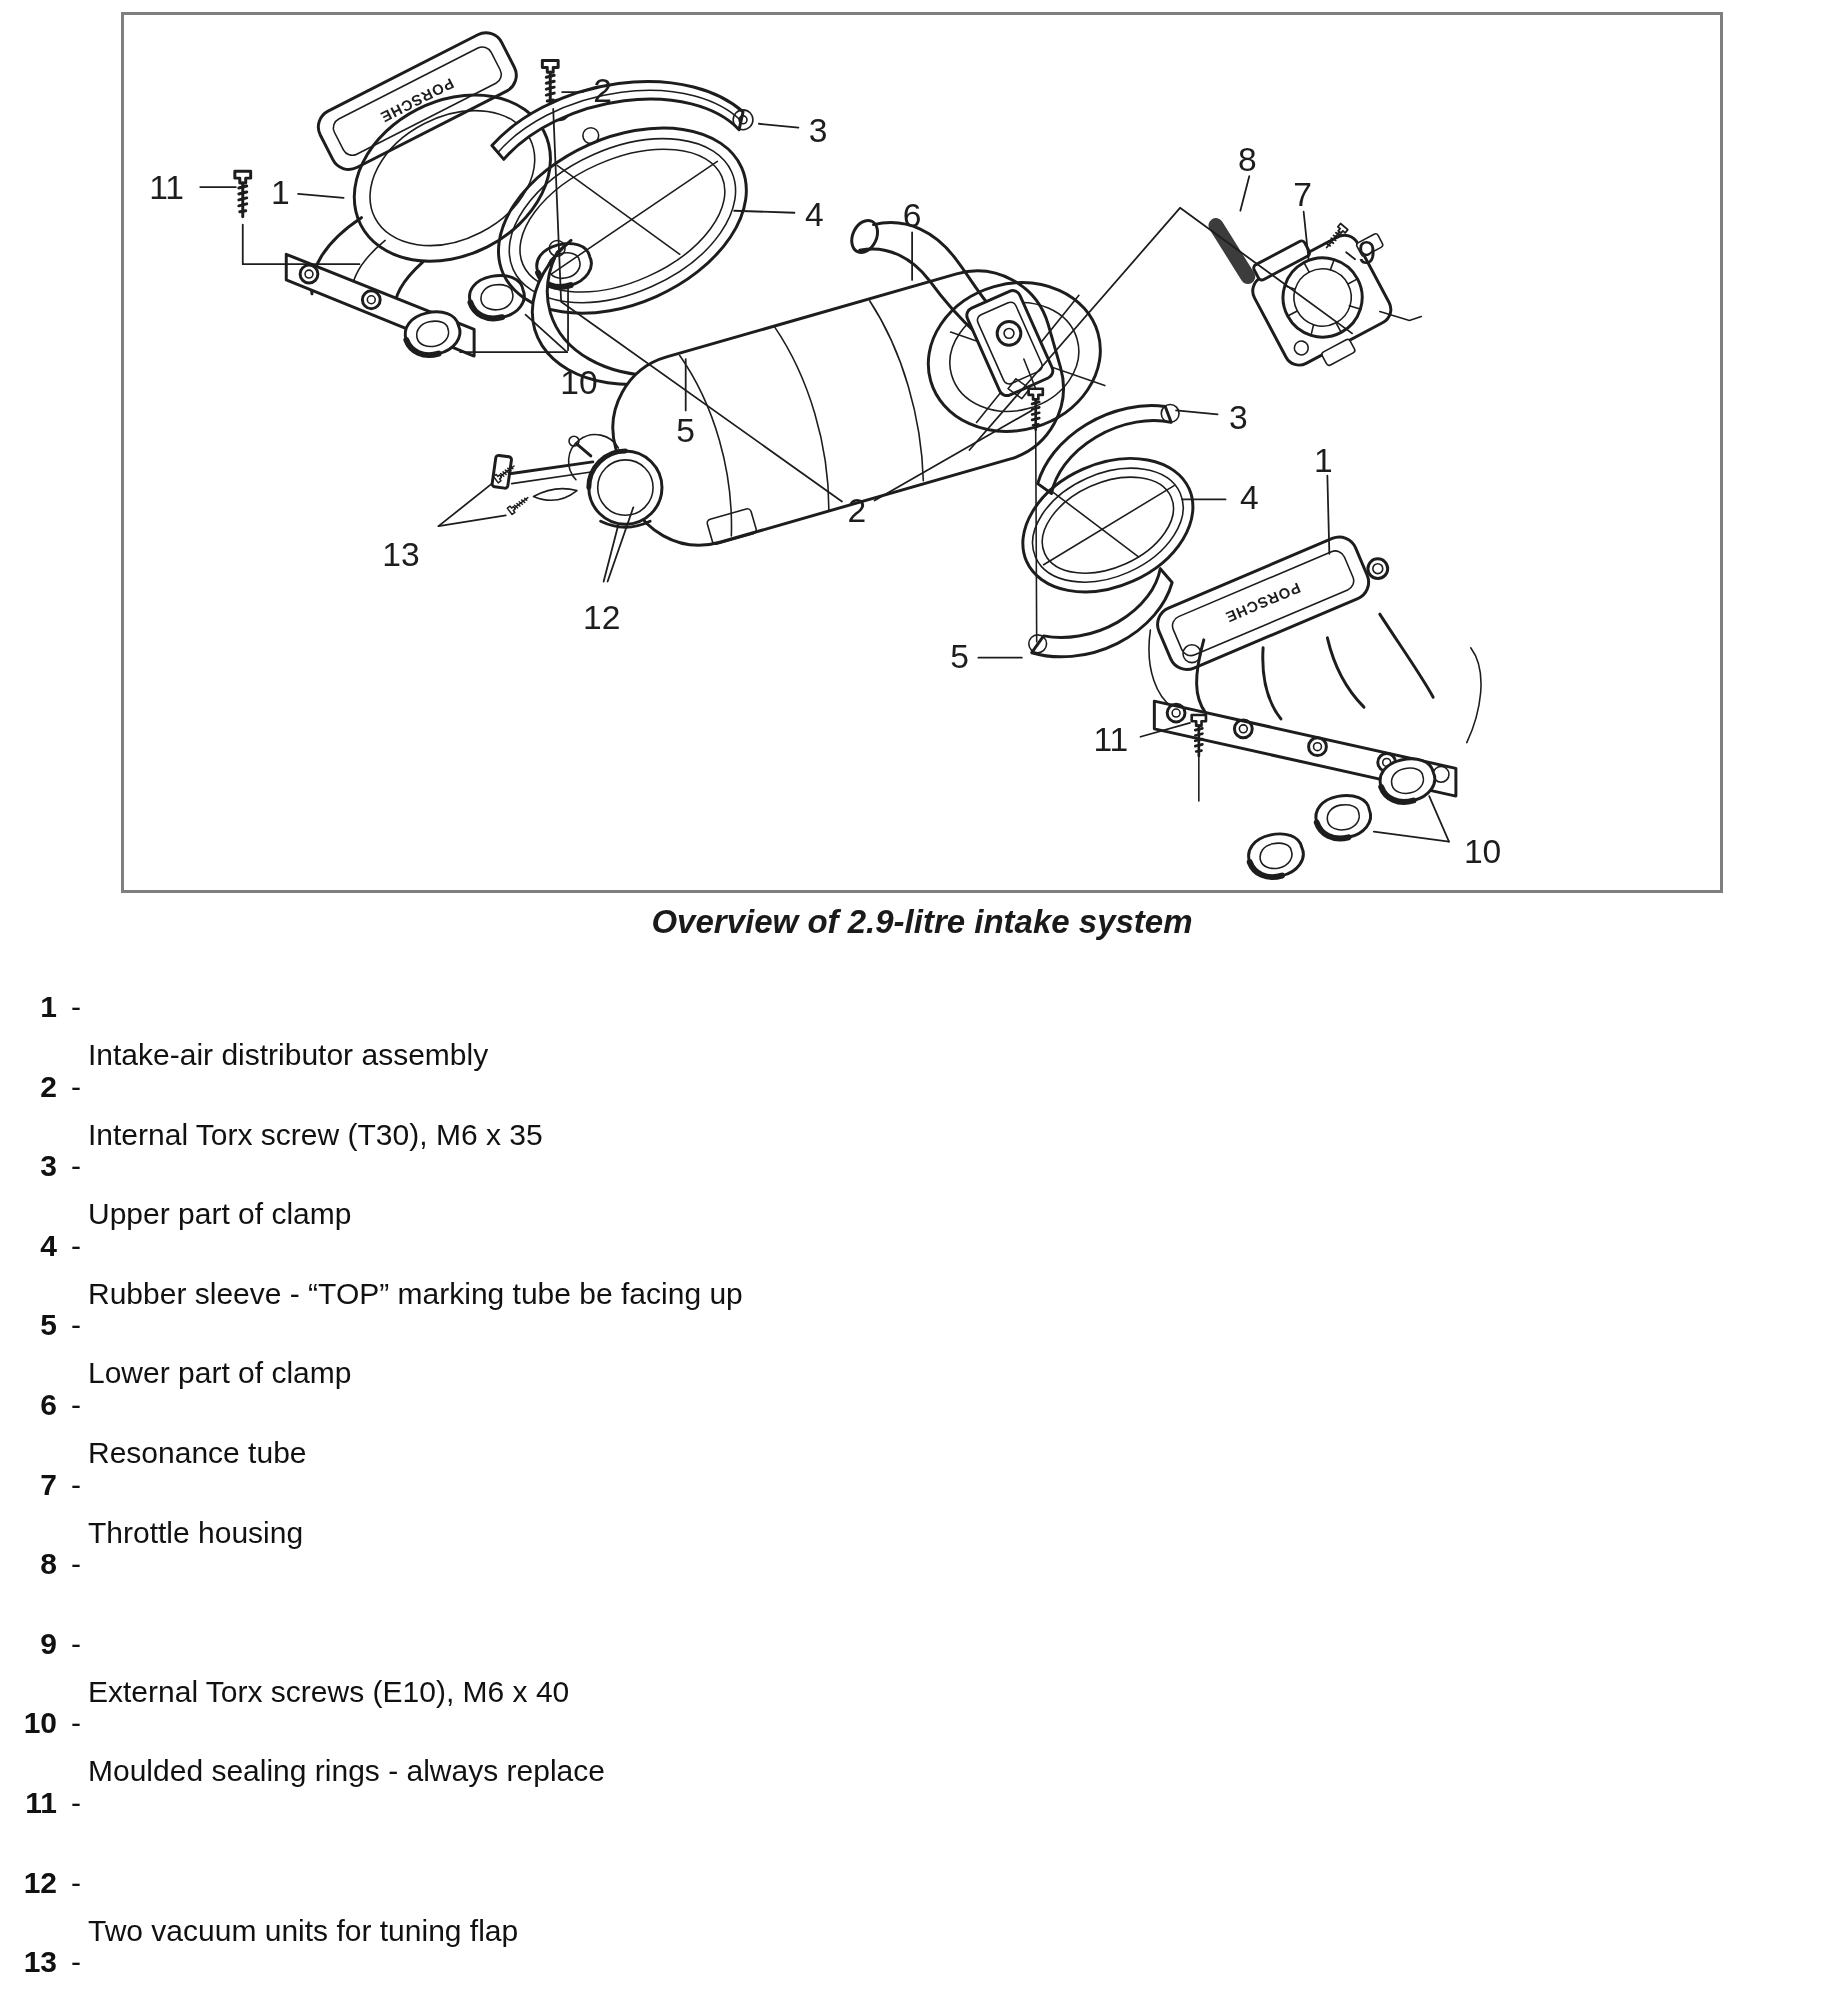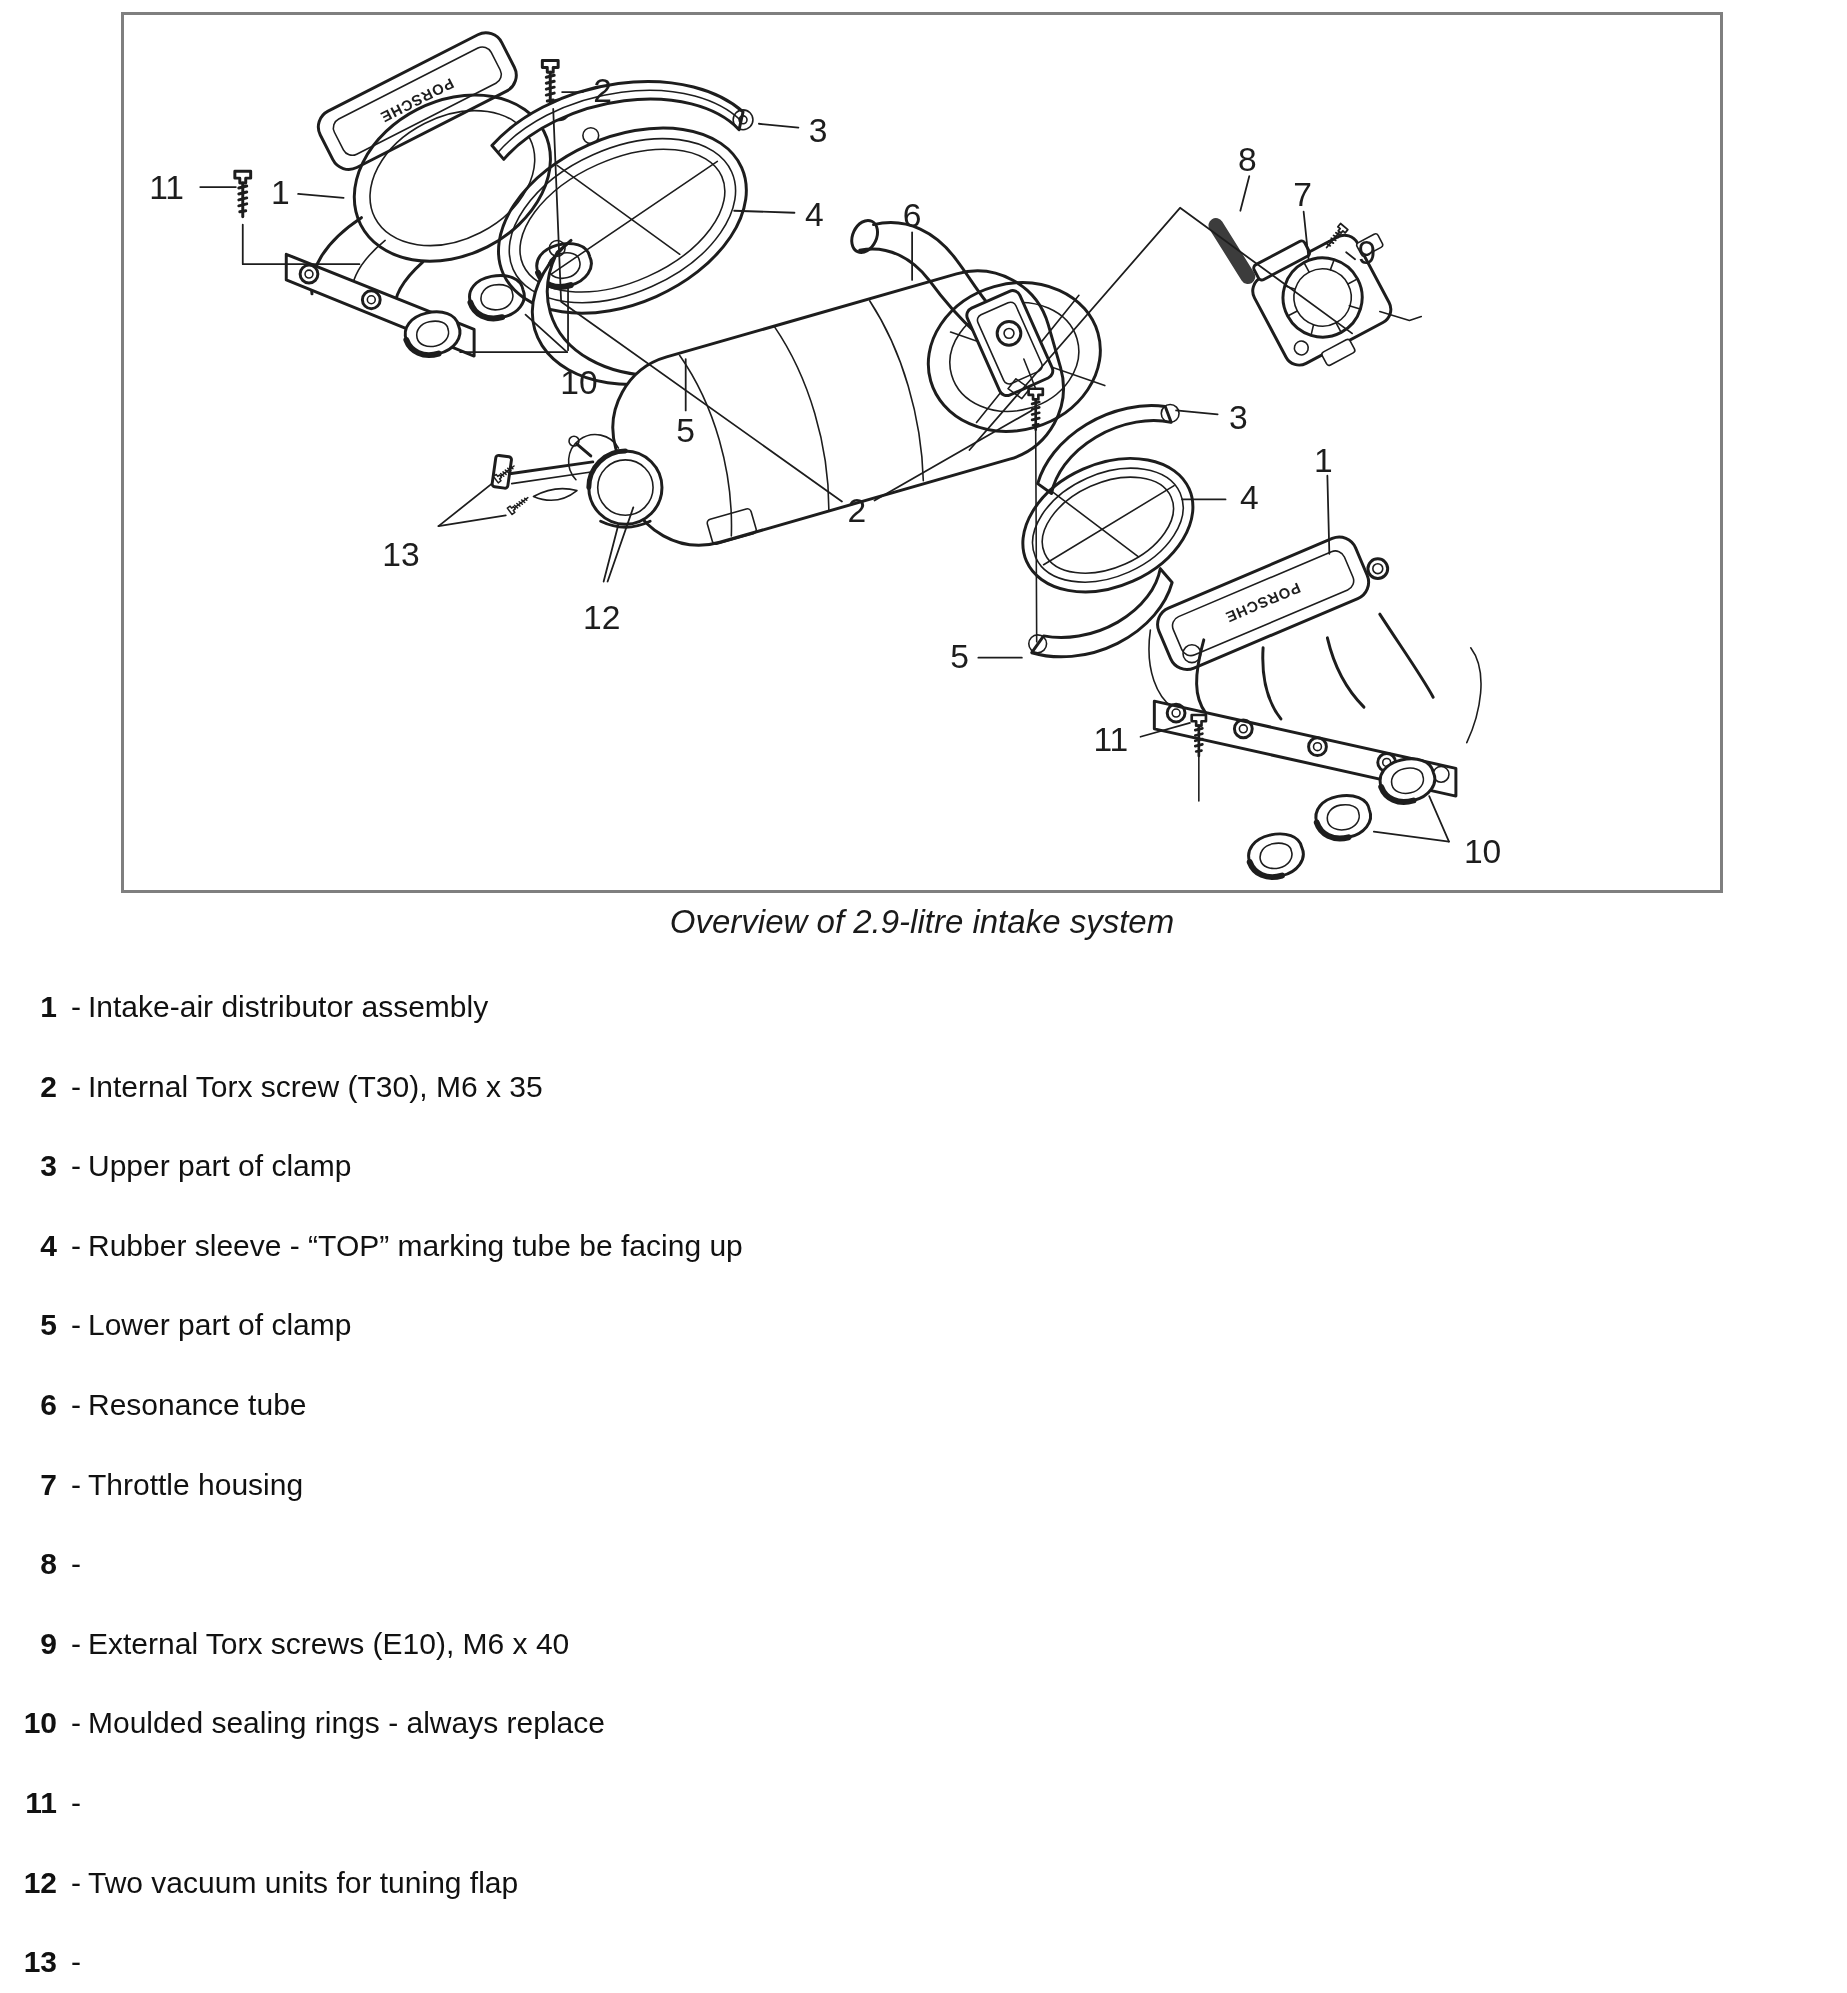--- a/index.html
+++ b/index.html
@@ -9,26 +9,26 @@
     font-family:"Liberation Sans", sans-serif;
     overflow:hidden;
   }
   .figure-box {
     position:absolute; left:121px; top:12px; width:1602px; height:881px;
     border:3px solid #7f7f7f; box-sizing:border-box; background:#fff;
   }
   .figure-box svg { width:100%; height:100%; display:block; }
   .caption {
     position:absolute; left:121px; top:903px; width:1602px;
-    text-align:center; font-style:italic; font-size:33px; color:#1a1a1a;
+    text-align:center; font-style:italic; font-size:33px; color:#1a1a1a;font-weight:bold;
   }
   .plist .row { position:absolute; left:0; width:1848px; height:44px; }
   .num  { position:absolute; left:0;  width:57px; text-align:right; font-weight:bold; font-size:30px; }
   .dash { position:absolute; left:71px; font-size:30px; }
-  .desc { position:absolute; left:88px; font-size:30px; white-space:nowrap; }
+  .desc { position:absolute; left:88px; font-size:30px; white-space:nowrap;margin-top:48px; }
   .co { font-size:34px; fill:#1d1d1d; stroke:none !important; text-anchor:middle; }
   .brand { font-size:15px; font-weight:bold; letter-spacing:1px; fill:#1d1d1d; stroke:none !important; text-anchor:middle; }
   .thin { stroke-width:1.6; }
   .leader { stroke-width:1.8; }
   .band { fill:#ffffff; }
 </style>
 </head>
 <body>
 
 <div class="figure-box">

